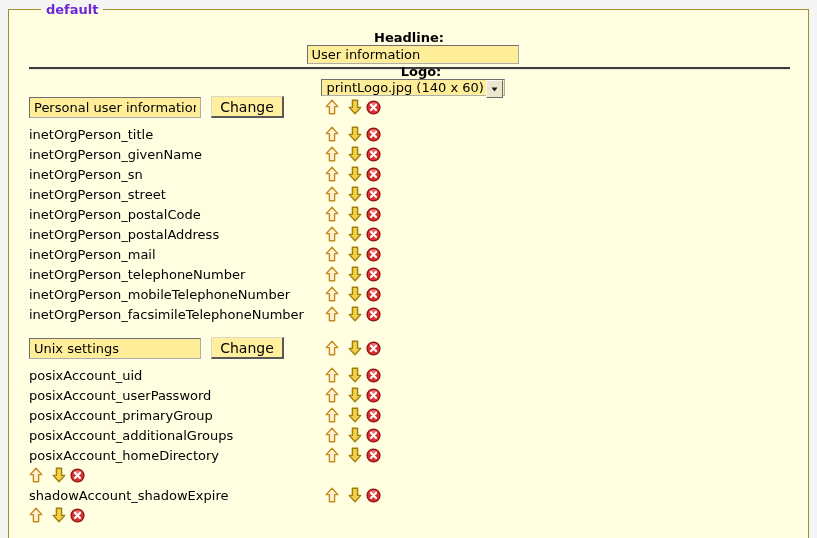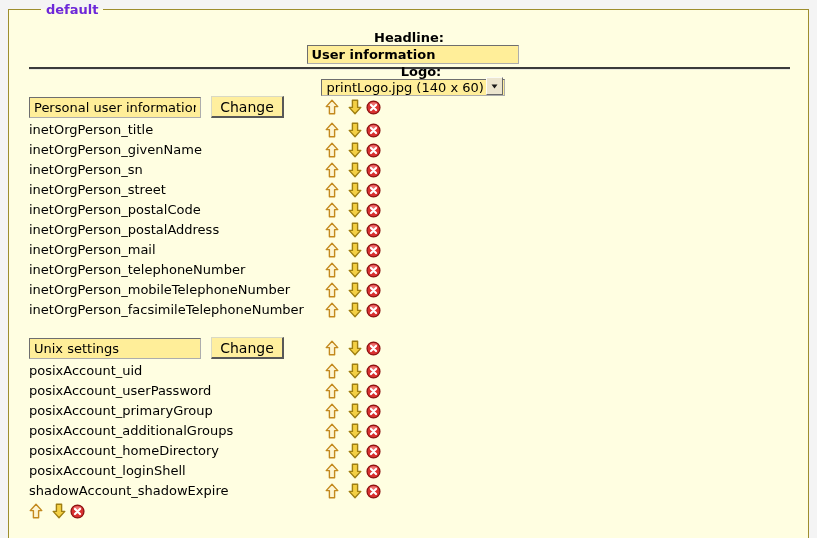--- a/index.html
+++ b/index.html
@@ -42,30 +42,30 @@
     box-sizing: border-box;
     background: #ffee99;
     border: 1px solid;
     border-color: #6e6e6e #adadad #adadad #6e6e6e;
     font-family: inherit;
     font-size: 13px;
     color: #000;
     padding: 1px 4px;
     height: 21px;
   }
-  .headline-input { width: 212px; font-weight: bold; }
+  .headline-input { width: 212px; }
   .logo-label { margin-left: 24px; }
   .select {
     box-sizing: border-box;
     width: 184px; height: 17px;
     background: #ffee99;
     border: 1px solid;
     border-color: #6e6e6e #adadad #adadad #6e6e6e;
     display: flex;
-    align-items: flex-end;
+    align-items: flex-start;
     cursor: default;
   }
   .select .sel-value {
     flex: 1;
     padding-left: 5px;
     white-space: nowrap;
     overflow: hidden;
   }
   .sel-btn {
     box-sizing: border-box;
@@ -111,21 +111,21 @@
     border-bottom: 2px solid #585858;
     font-family: inherit;
     font-size: 14px;
     color: #000;
     padding: 0;
     cursor: pointer;
   }
   .rows { margin-top: 4px; }
   .row {
     display: flex;
-    align-items: flex-start;
+    align-items: flex-end;
     height: 20px;
   }
   .field-label {
     width: 296px;
     flex: none;
     white-space: nowrap;
   }
   .icon-group { display: flex; align-items: center; }
   .icon { display: inline-flex; align-items: center; cursor: pointer; }
   .icon-up   { margin-right: 9px; }
@@ -551,21 +551,20 @@
         <svg width="15" height="15" viewBox="0 0 16 16">
           <circle cx="8" cy="8" r="6.9" fill="#d93131" stroke="#8a0f0f" stroke-width="1.3"></circle>
           <ellipse cx="8" cy="4.4" rx="4.2" ry="1.9" fill="#f08080" opacity="0.8"></ellipse>
           <path d="M5.3 5.3 L10.7 10.7 M10.7 5.3 L5.3 10.7" stroke="#ffffff" stroke-width="2.3" stroke-linecap="round"></path>
         </svg>
       </span>
     </div>
   </div>
 
   <div class="row">
-    <div class="field-label">posixAccount_loginShell</div>
     <div class="icon-group">
       <span class="icon icon-up">
         <svg width="14" height="16" viewBox="0 0 14 16">
                   <path d="M7 1.2 L12.8 7.6 H9.6 V14.8 H4.4 V7.6 H1.2 Z" fill="#fdf5d2" stroke="#c3891e" stroke-width="1.4" stroke-linejoin="round"></path>
                 </svg>
       </span>
       <span class="icon icon-down">
         <svg width="14" height="16" viewBox="0 0 14 16">
                   <path d="M7 14.8 L1.2 8.4 H4.4 V1.2 H9.6 V8.4 H12.8 Z" fill="#f4d044" stroke="#9f7f12" stroke-width="1.4" stroke-linejoin="round"></path>
                 </svg>

